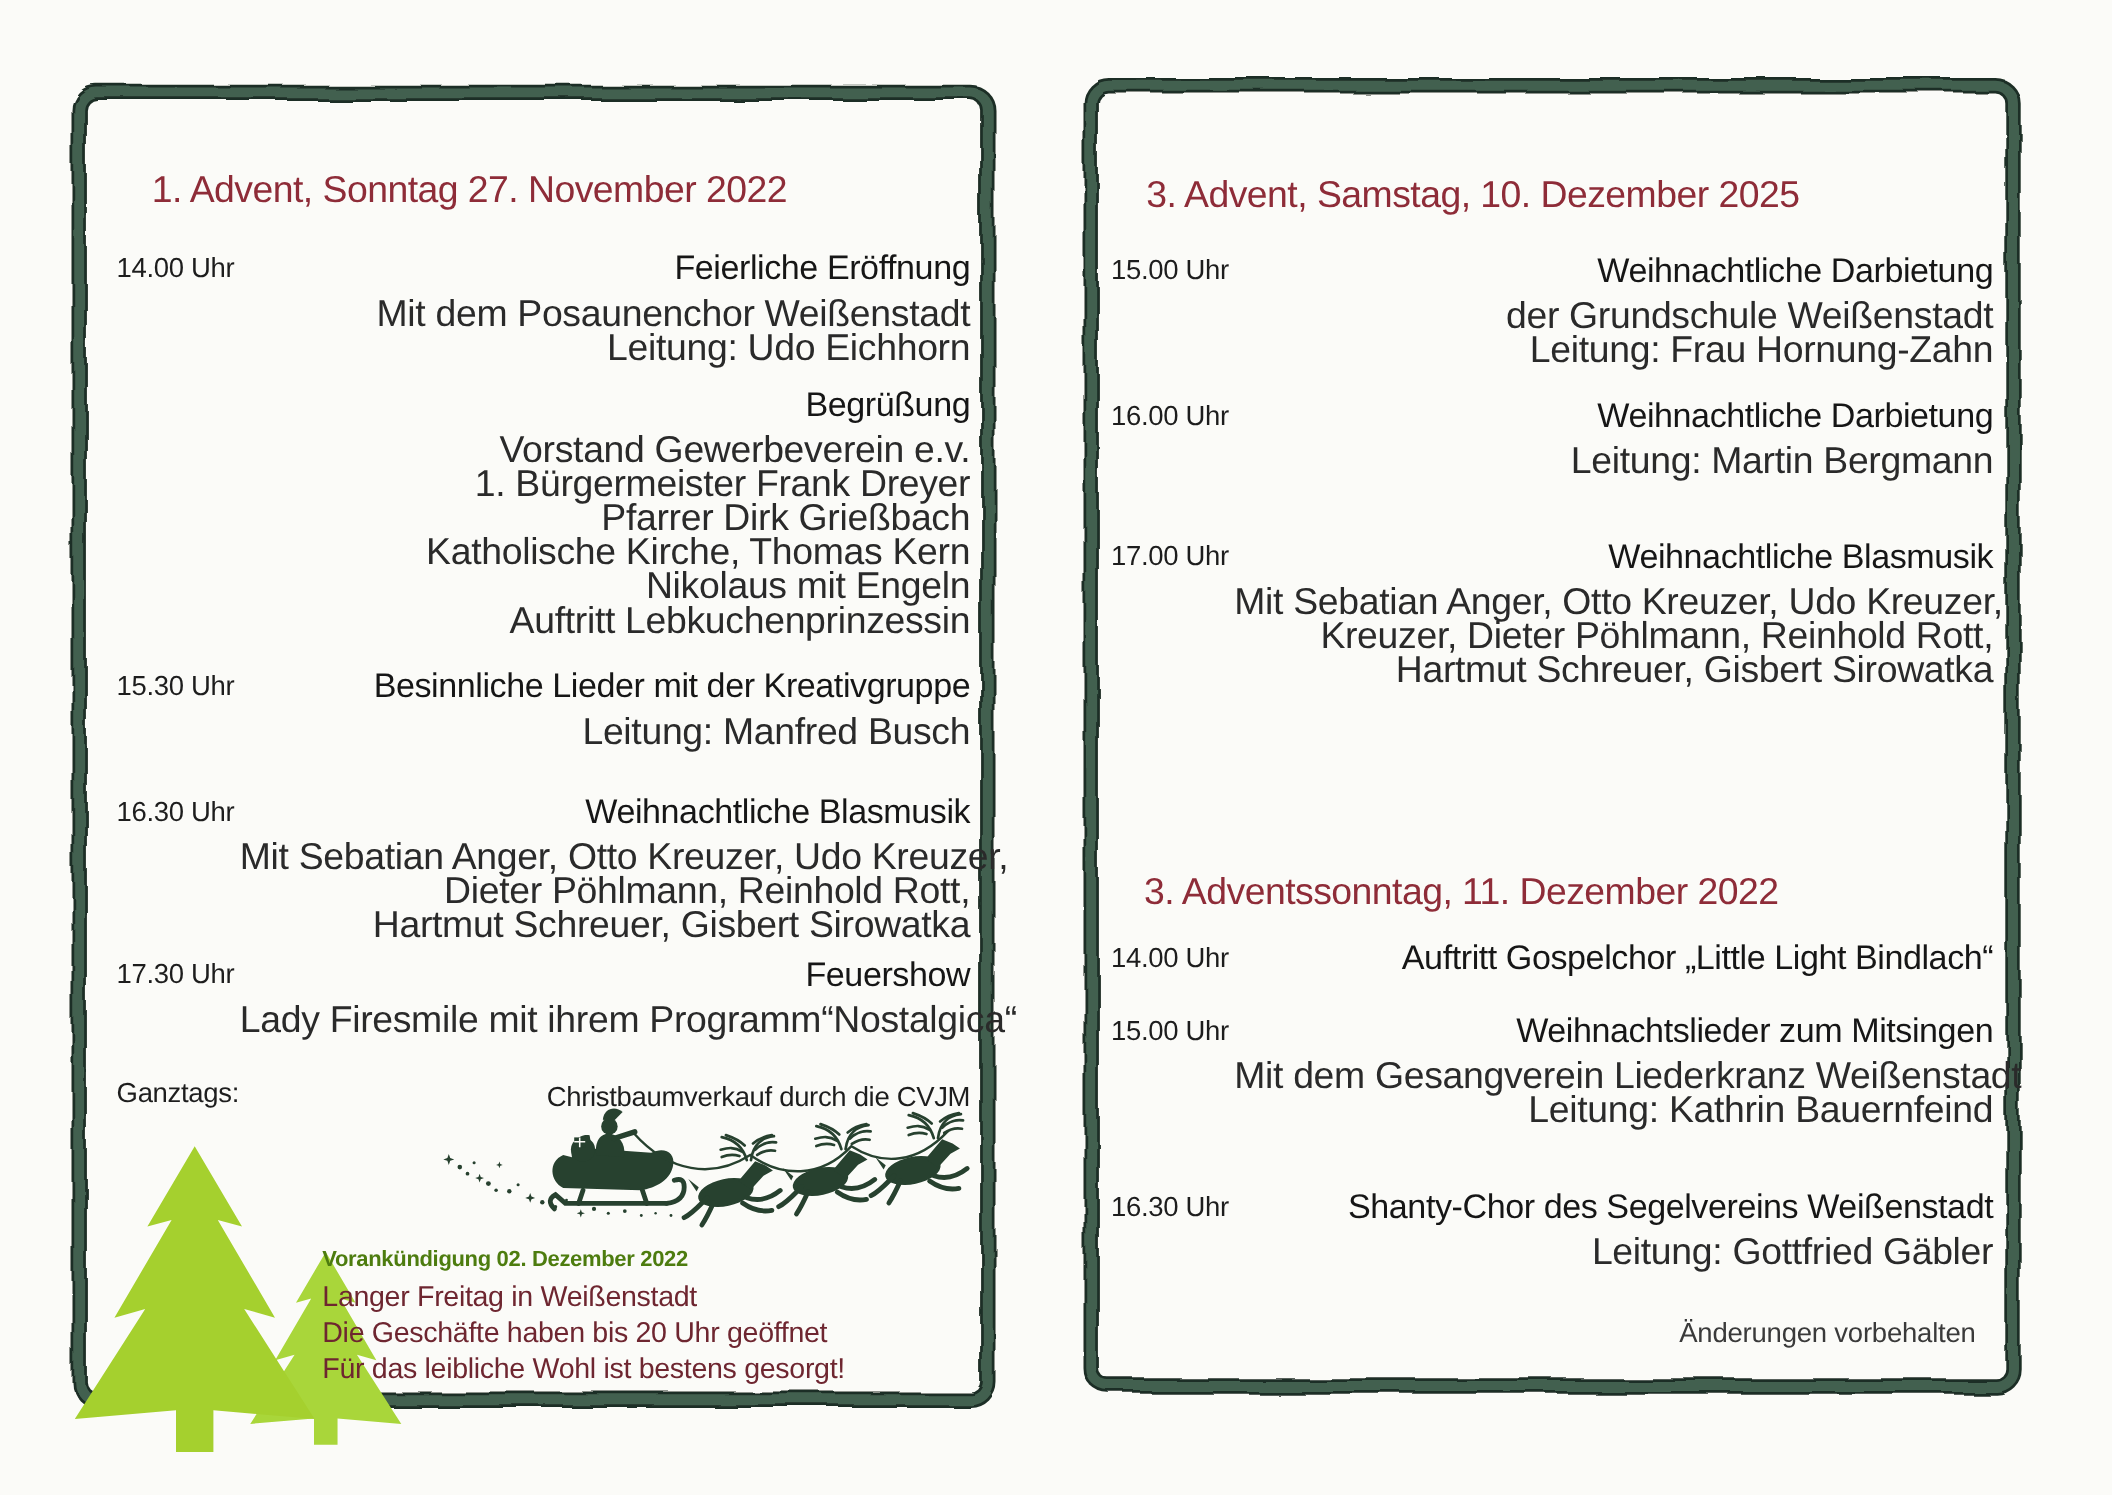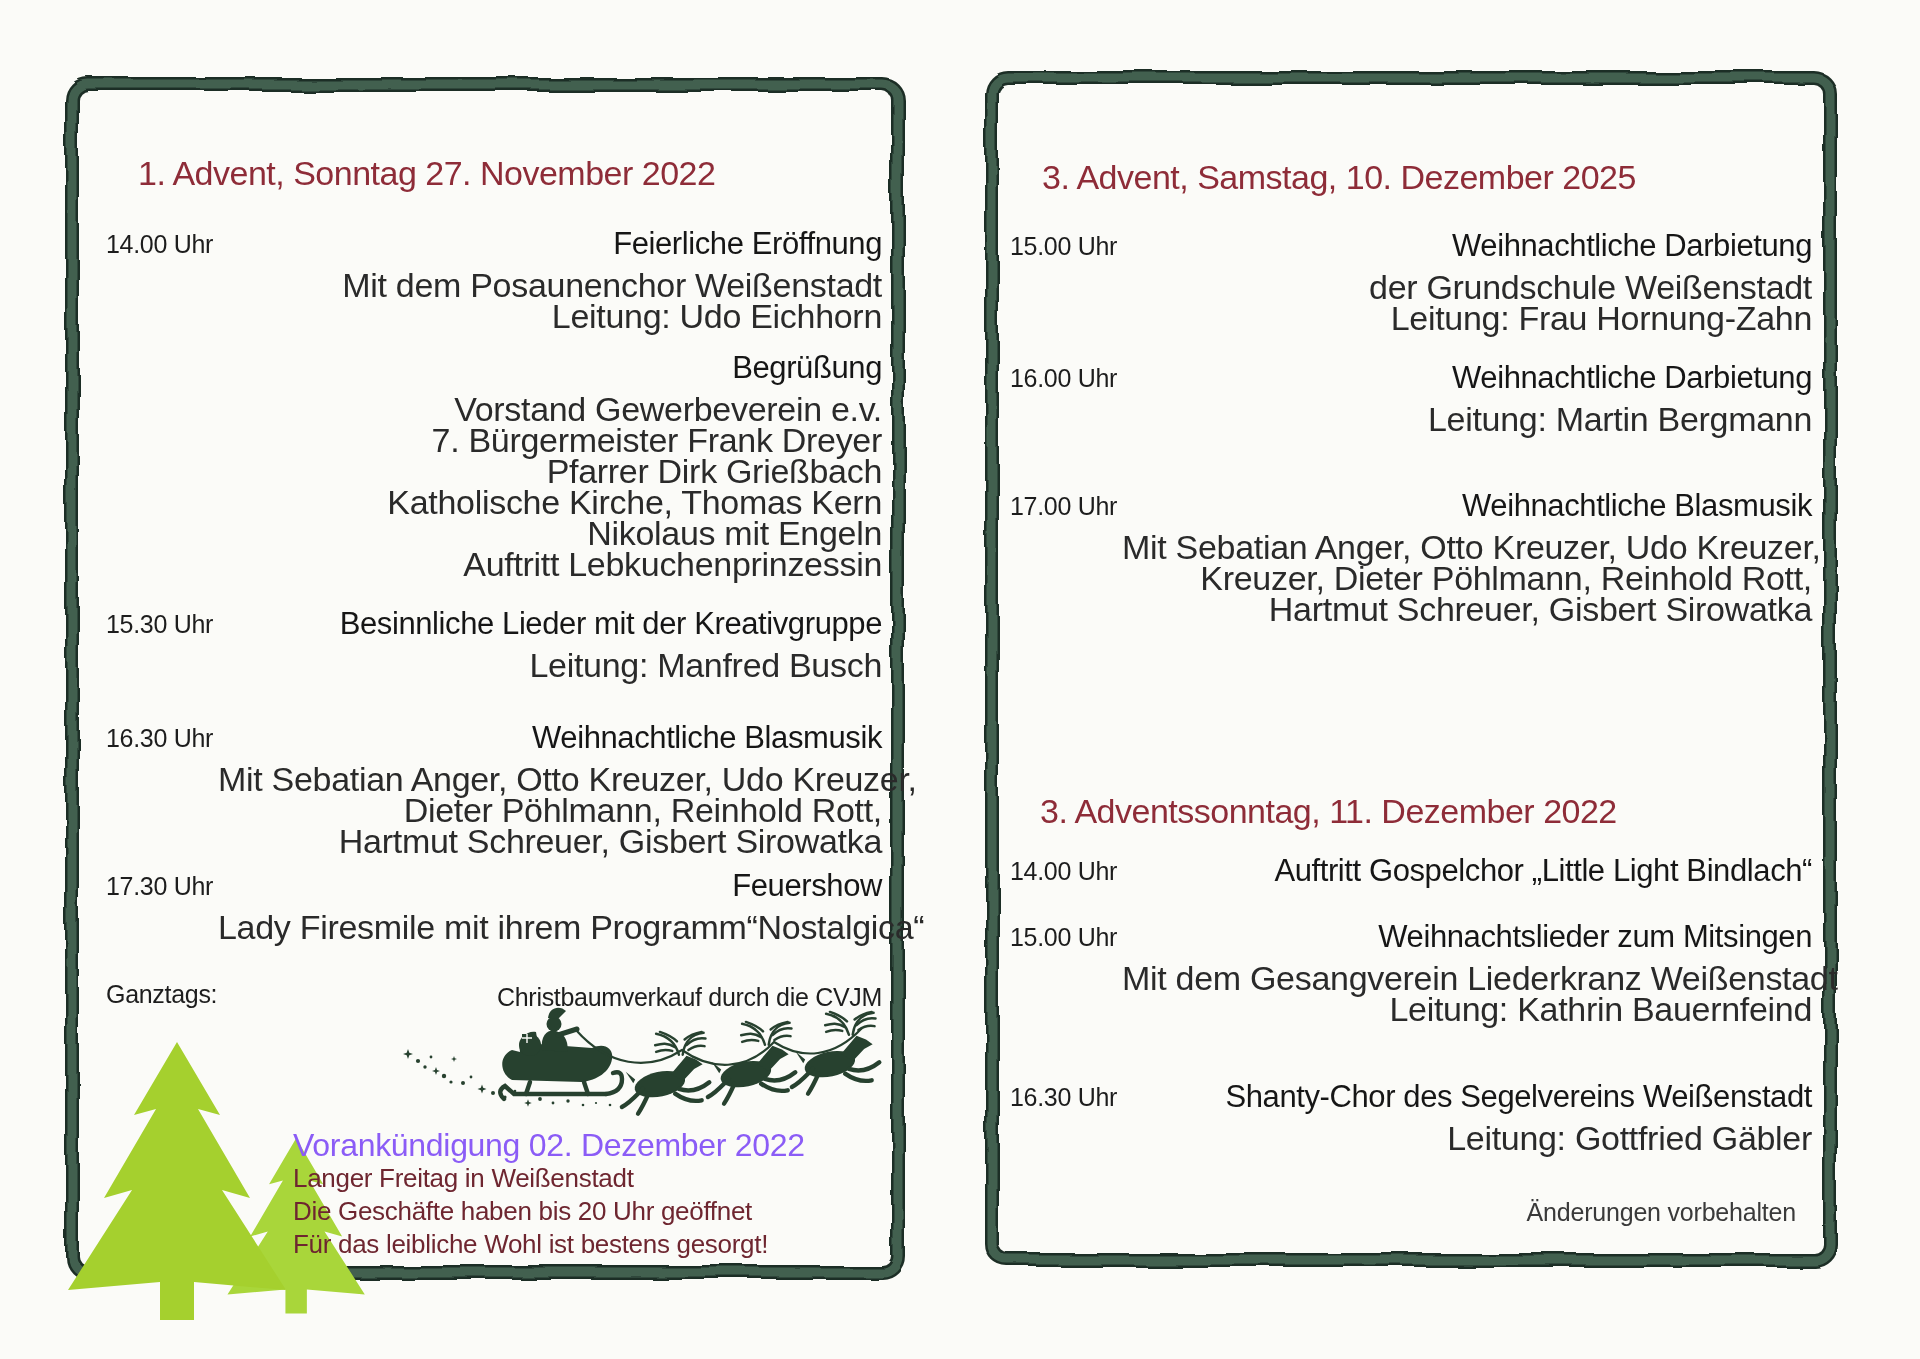--- a/index.html
+++ b/index.html
@@ -29,21 +29,21 @@
     font-size:25px;color:#1d1d1d;letter-spacing:-0.3px;
     line-height:34px;white-space:nowrap;padding-top:4px;
   }
   .event-details{margin-top:8px;}
   .event-detail{
     font-size:34px;color:#2a2a2a;line-height:31px;
     letter-spacing:-0.3px;white-space:nowrap;
   }
   .announcement{position:absolute;}
   .ann-title{
-    font-size:32px;font-weight:normal;color:#8b5cf6;
+    font-size:20px;font-weight:bold;color:#4d7c0f;
     letter-spacing:-0.3px;line-height:34px;white-space:nowrap;
   }
   .ann-line{
     font-size:26px;color:#6e2630;line-height:33px;
     letter-spacing:-0.3px;white-space:nowrap;
   }
   .footer-note{
     position:absolute;font-size:25px;color:#3a3a3a;
     letter-spacing:-0.2px;white-space:nowrap;
   }
@@ -77,21 +77,21 @@
       </div>
     </div>
   </div>
 
   <div class="row" style="left:46px;top:280px;right:30px;">
     <div class="time"></div>
     <div class="content">
       <div class="event-title">Begrüßung</div>
       <div class="event-details">
         <div class="event-detail">Vorstand Gewerbeverein e.v.</div>
-        <div class="event-detail">7. Bürgermeister Frank Dreyer</div>
+        <div class="event-detail">1. Bürgermeister Frank Dreyer</div>
         <div class="event-detail">Pfarrer Dirk Grießbach</div>
         <div class="event-detail">Katholische Kirche, Thomas Kern</div>
         <div class="event-detail">Nikolaus mit Engeln</div>
         <div class="event-detail">Auftritt Lebkuchenprinzessin</div>
       </div>
     </div>
   </div>
 
   <div class="row" style="left:46px;top:536px;right:30px;">
     <div class="time">15.30 Uhr</div>

